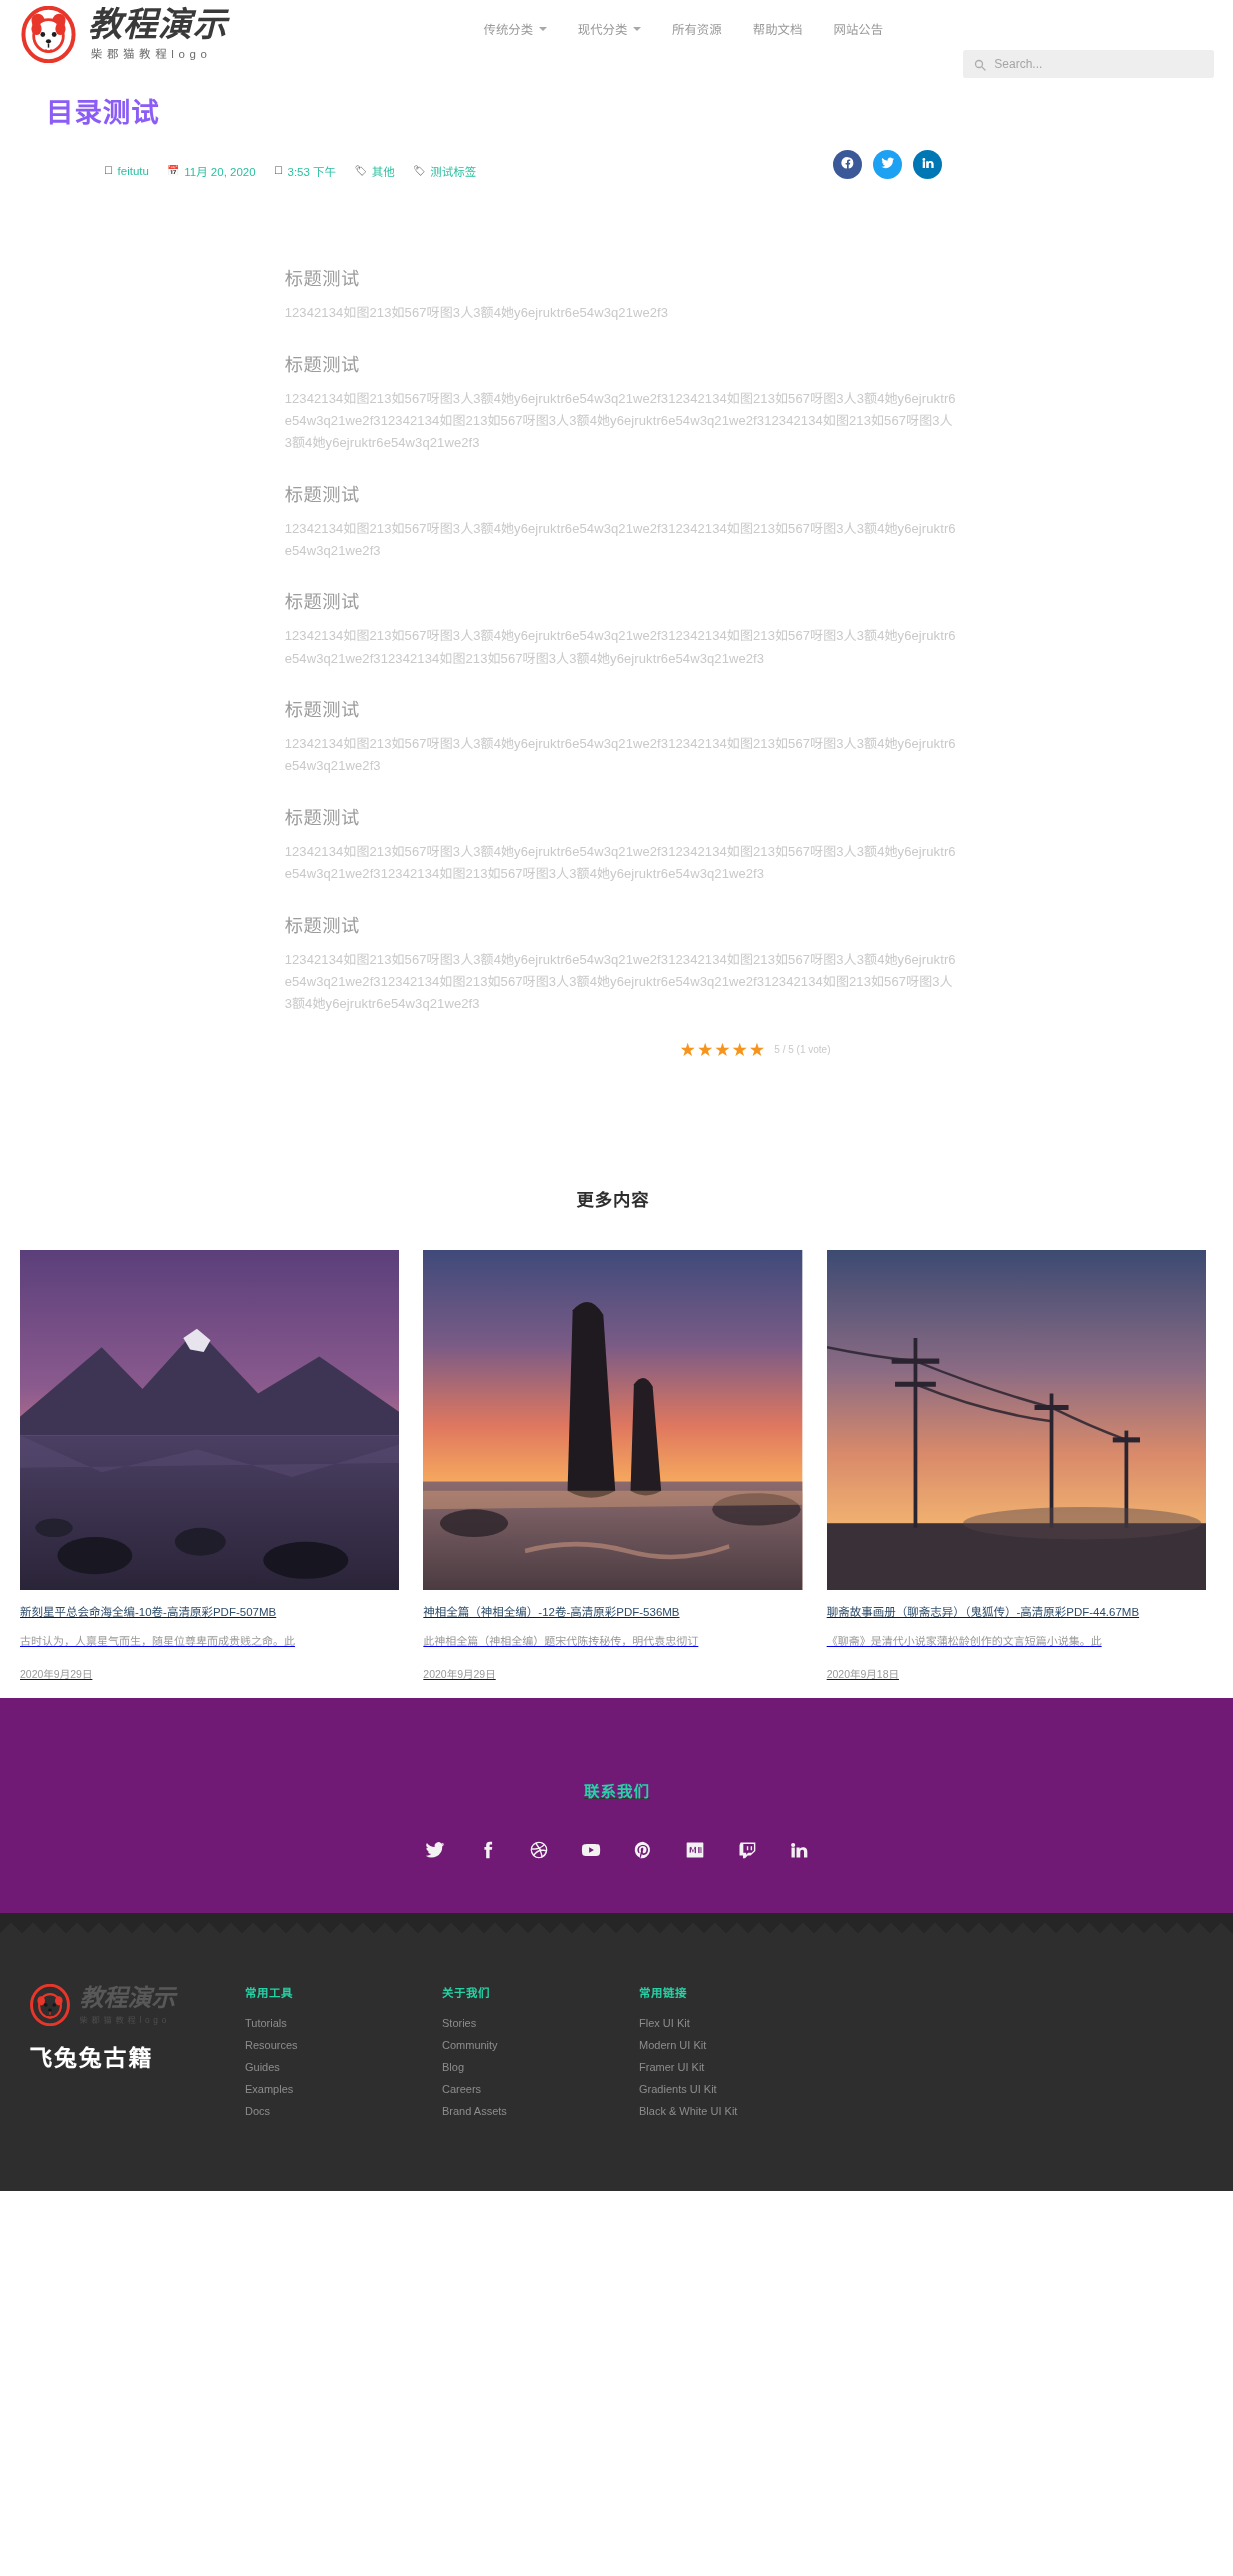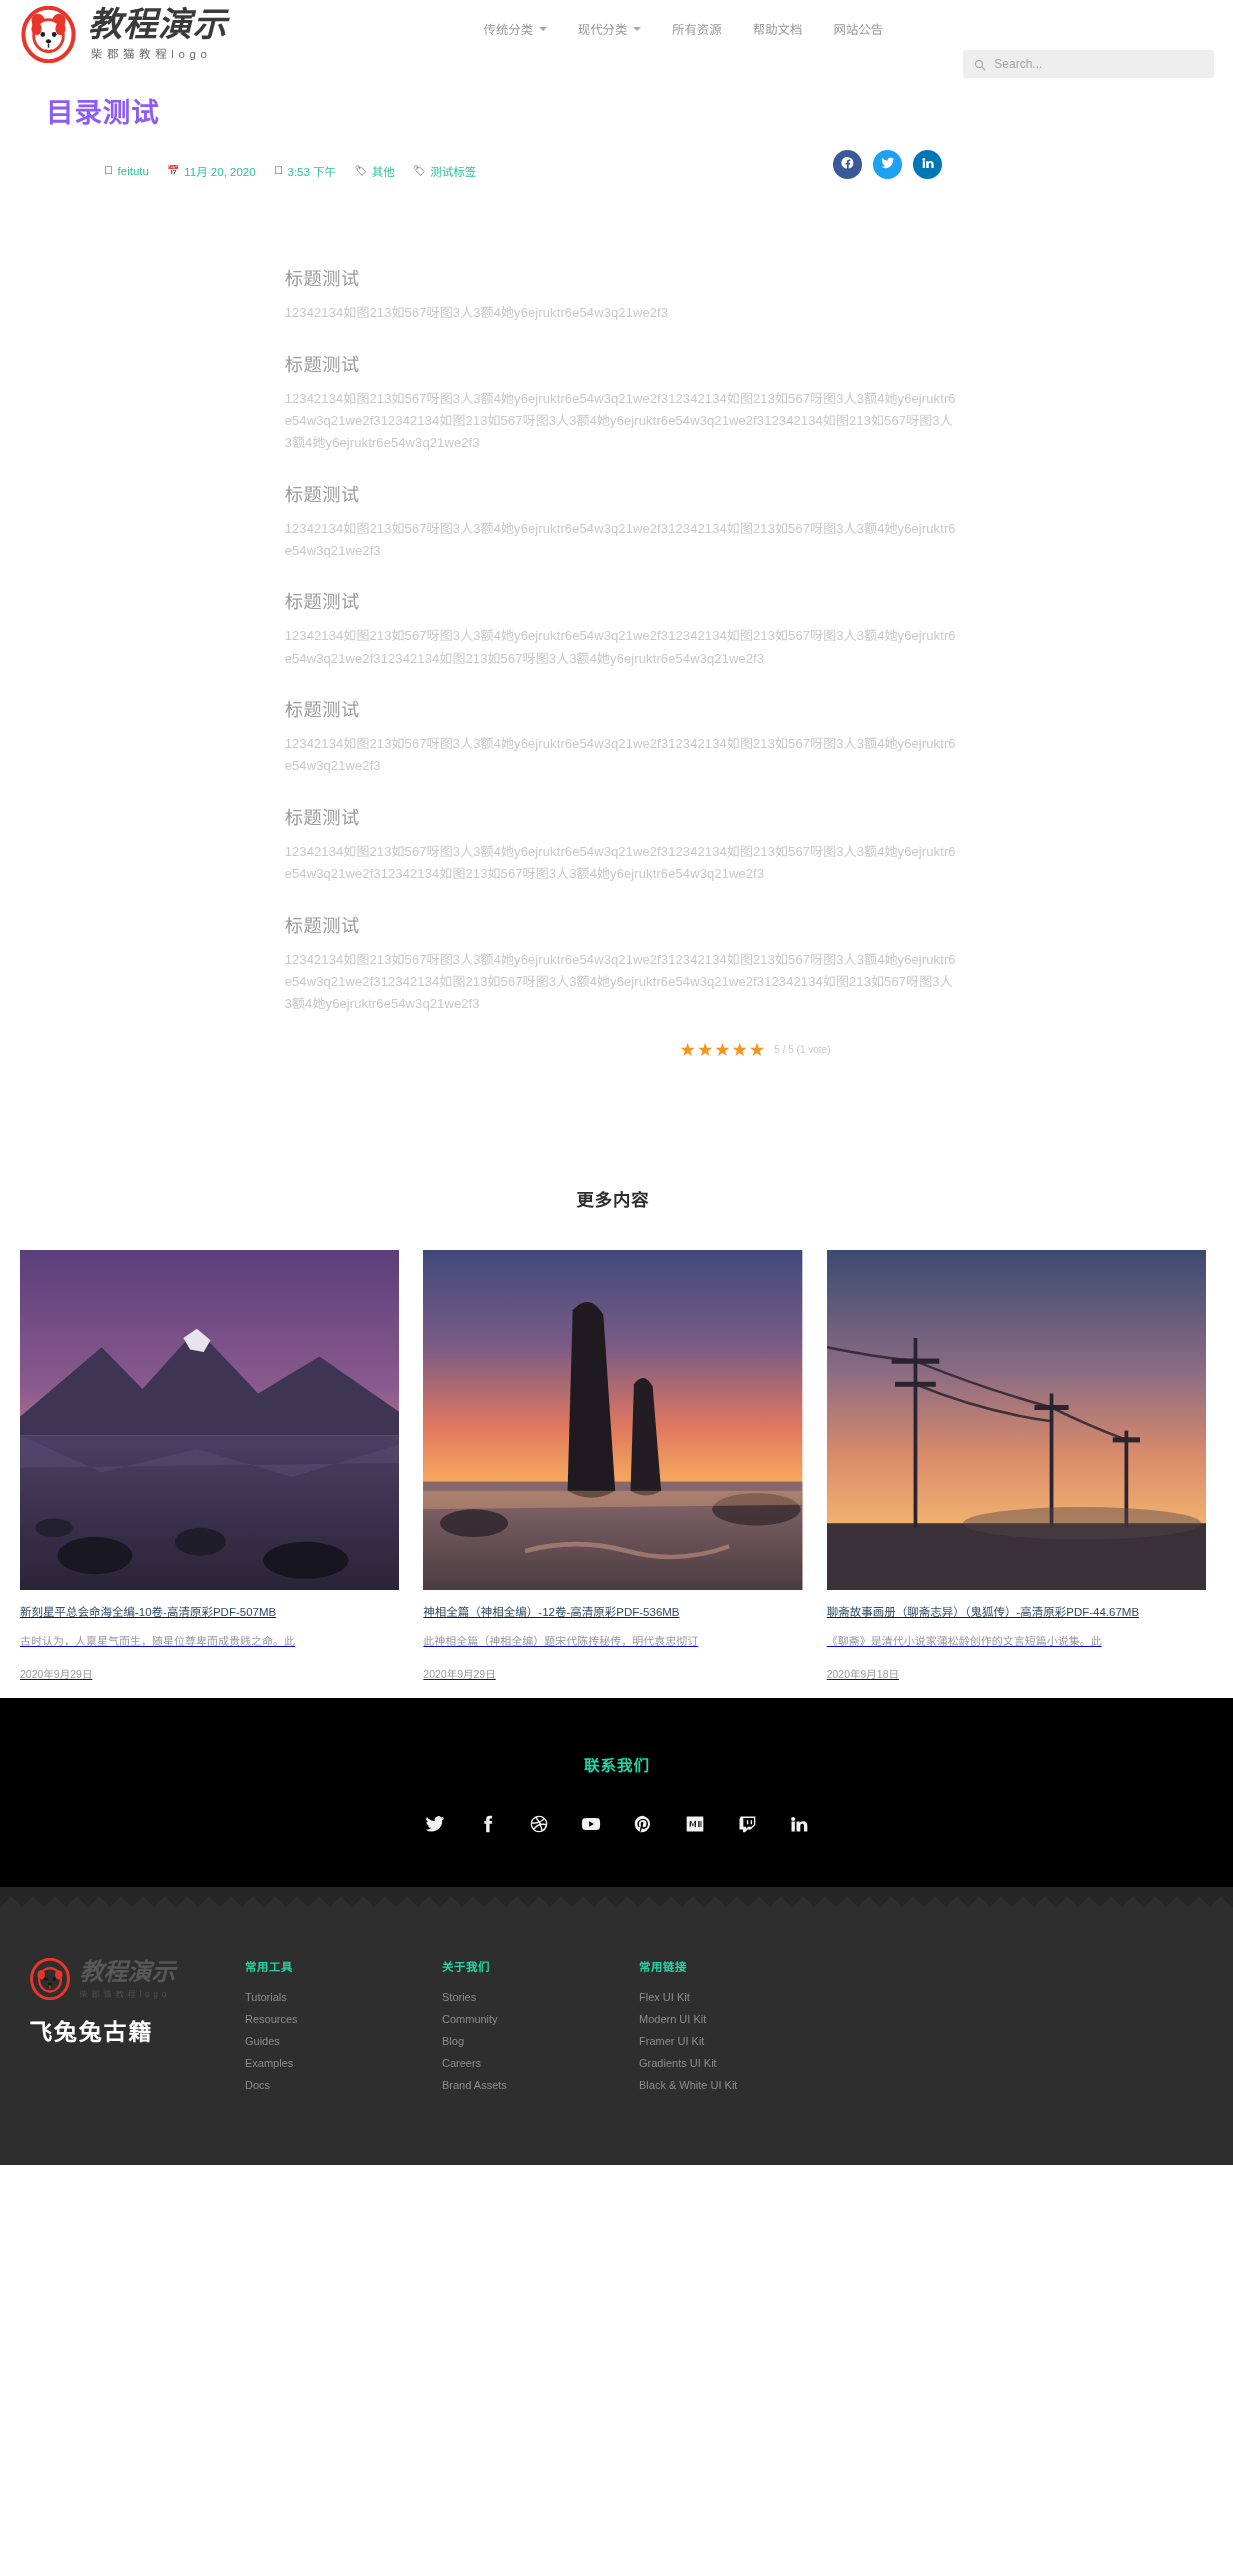--- a/index.html
+++ b/index.html
@@ -219,23 +219,24 @@
   }
   .card-date {
     margin-top: 14.7px;
     font-size: 10.5px;
     color: #9a9a9a;
   }
 
   
   .footer-top {
     margin-top: 108px;
-    background: #000000;
-    padding: 55px 0 50px 0;
+    background: #701a75;
+    padding: 81px 0 50px 0;
     position: relative;
+    text-decoration: underline;
   }
   .contact-title {
     text-align: center;
     color: #25d3a6;
     font-size: 15.6px;
     font-weight: 700;
     letter-spacing: 0.9px;
   }
   .social-row {
     display: flex;

